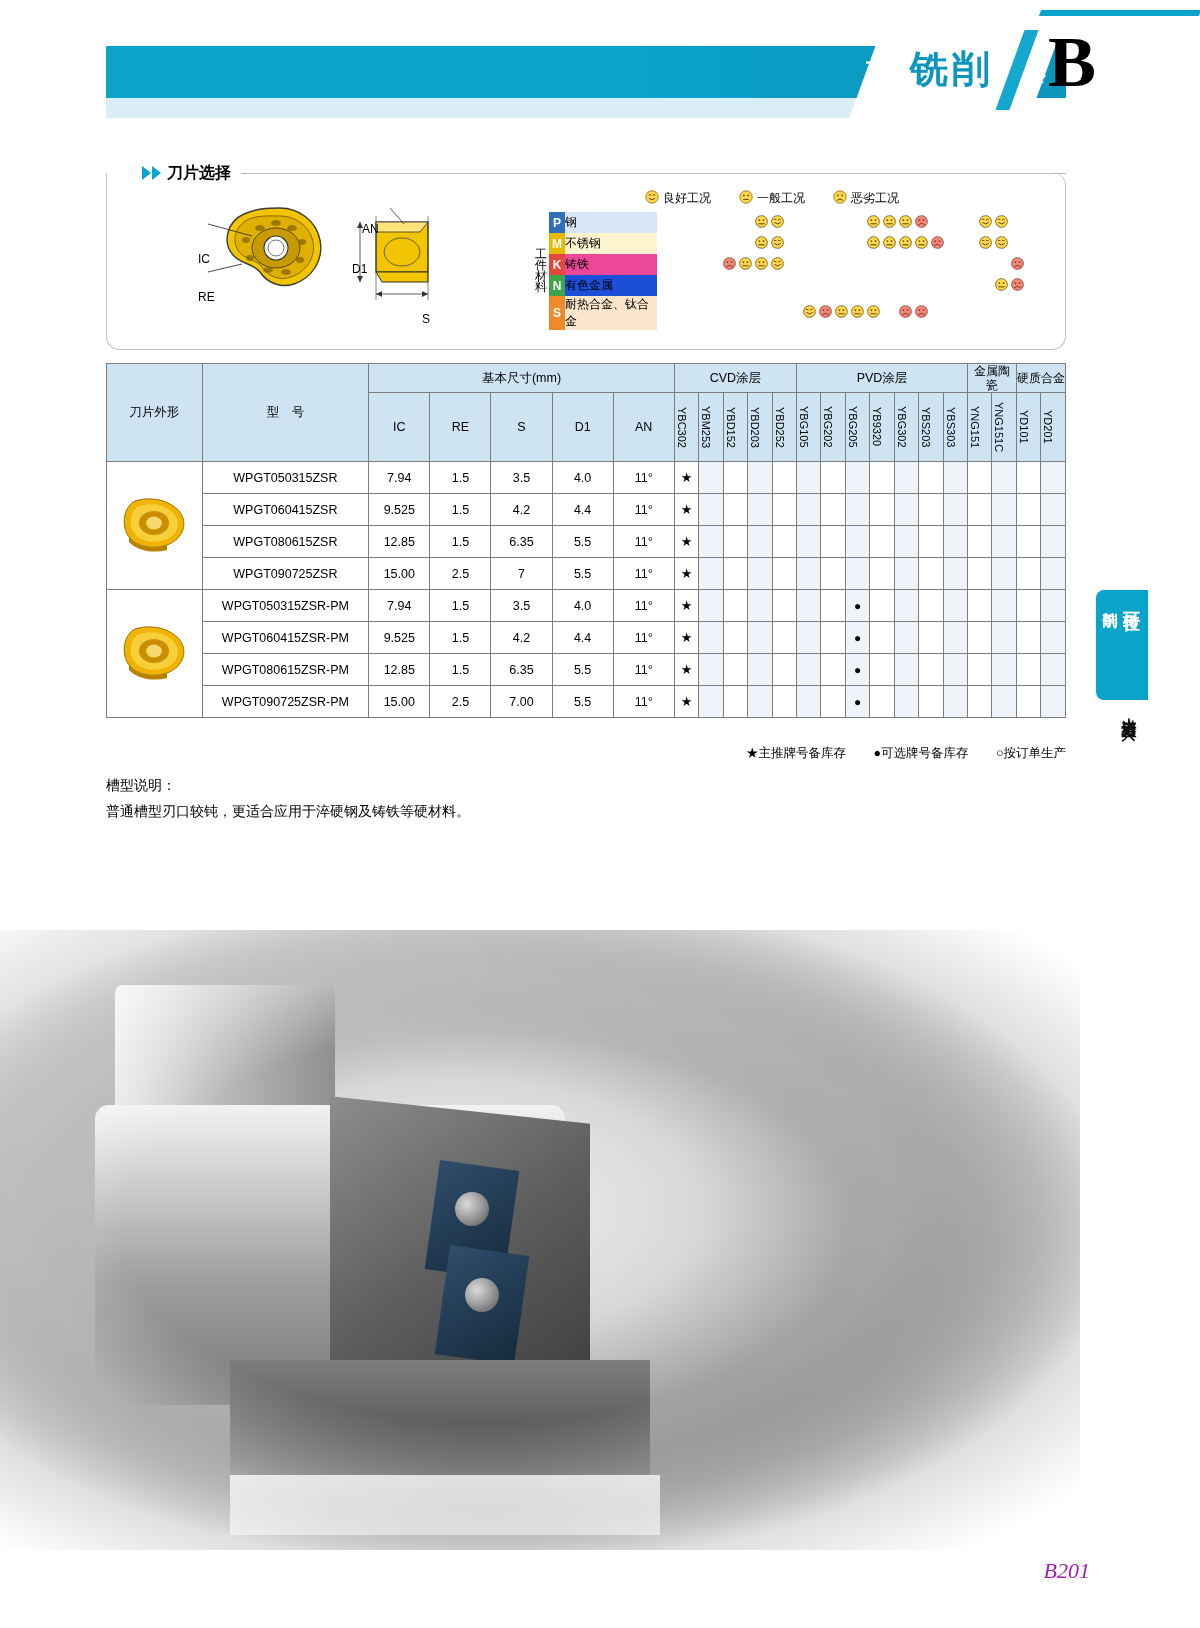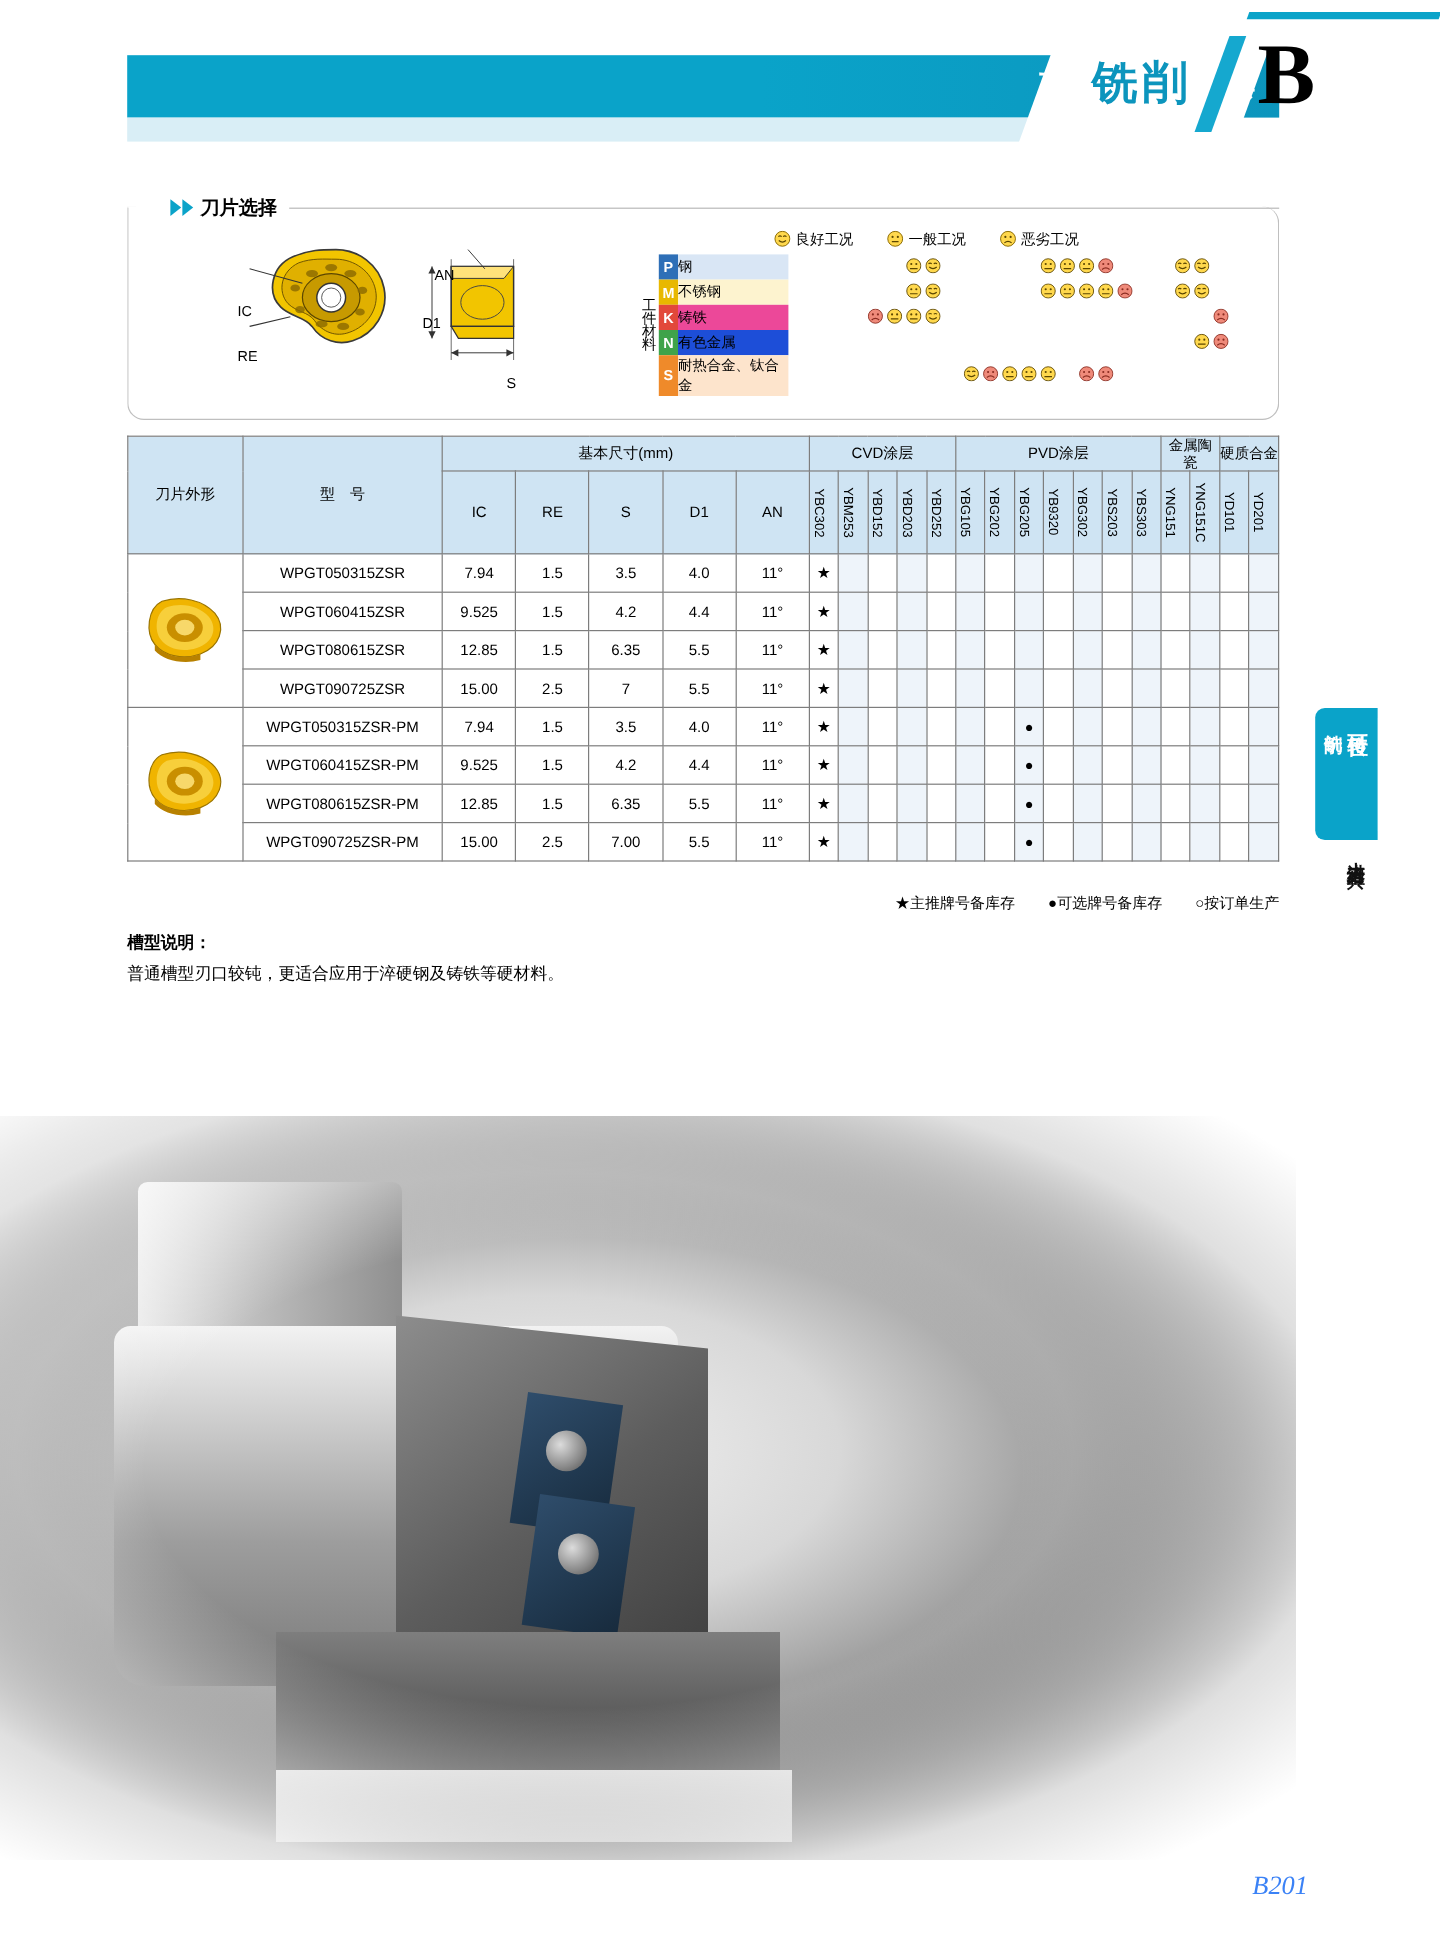--- a/index.html
+++ b/index.html
@@ -70,21 +70,21 @@
   .panel-topleft {
     position:absolute; left:106px; top:172px; width:130px; height:1px; background:#fff;
   }
 
   
   .illus { position:absolute; left:190px; top:200px; width:330px; height:130px; }
   .lbl { position:absolute; font-size:12px; }
 
   
   .legend { position:absolute; left:645px; top:190px; width:330px; height:18px; display:flex; gap:28px; font-size:12px; }
-  .legend span.l { display:inline-flex; align-items:center; gap:4px; }
+  .legend span.l { display:inline-flex; align-items:flex-start; gap:4px; }
 
   
   .matrix { position:absolute; left:533px; top:212px; width:530px; }
   .matrix table { border-collapse:collapse; }
   .matrix td { height:21px; font-size:12px; padding:0; }
   .mat-label-col { width:16px; text-align:center; font-size:10px; line-height:11px; }
   .code { width:16px; text-align:center; color:#fff; font-weight:bold; font-size:12px; }
   .code-p { background:#2e6fb7; }
   .code-m { background:#e8b800; }
   .code-k { background:#e2483a; }
@@ -119,21 +119,21 @@
   .star { color:#000; font-size:13px; }
   .dot { font-size:12px; }
 
   .foot-note {
     position:absolute; left:106px; top:745px; width:960px;
     text-align:right; font-size:12.5px;
   }
   .foot-note span { margin-left:24px; }
 
   .desc { position:absolute; left:106px; top:772px; width:960px; font-size:14px; line-height:26px; }
-  .desc .t { font-weight:bold; }
+  .desc .t { font-weight:normal; }
 
   
   .sidetab {
     position:absolute; left:1096px; top:590px; width:52px; height:110px;
     background:#0aa3c9; border-radius:8px 0 0 8px;
     color:#fff;
   }
   .sidetab .s1 {
     position:absolute; left:6px; top:10px; writing-mode:vertical-rl;
     font-size:15px; font-weight:bold; line-height:17px; letter-spacing:1px;
@@ -190,21 +190,21 @@
     background:linear-gradient(to bottom,#7e7e7e,#3e3e3e);
   }
   .bottom-edge {
     position:absolute; left:230px; top:545px; width:430px; height:60px;
     background:linear-gradient(to bottom,#d6d6d6,#9d9d9d);
   }
 
   .pageno {
     position:absolute; right:110px; bottom:44px;
     font-family:"Liberation Serif", serif; font-style:italic;
-    font-size:22px; color:#3b82f6;
+    font-size:22px; color:#a21caf;
   }
 </style>
 </head>
 <body>
 
 <div class="header">
   <div class="hdr-topline"></div>
   <div class="hdr-bar">
     <div class="hdr-title">可转位铣削刀具</div>
   </div>

